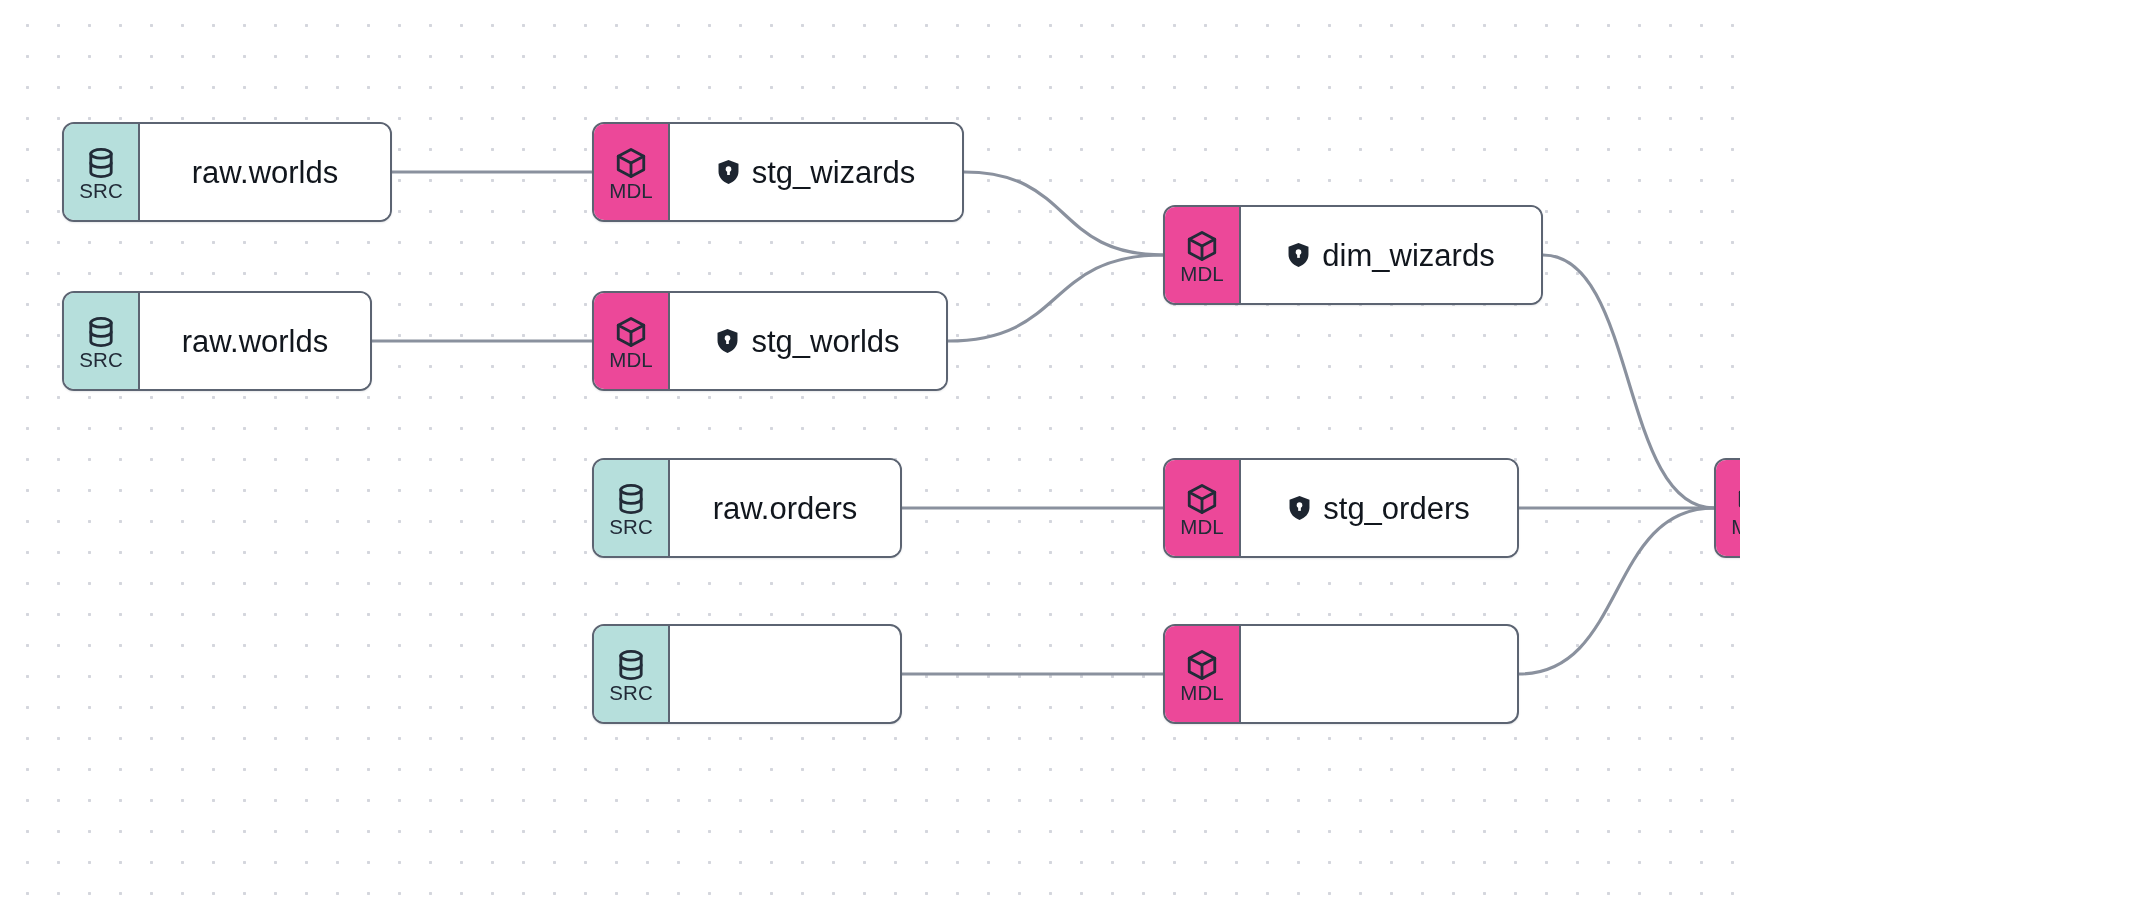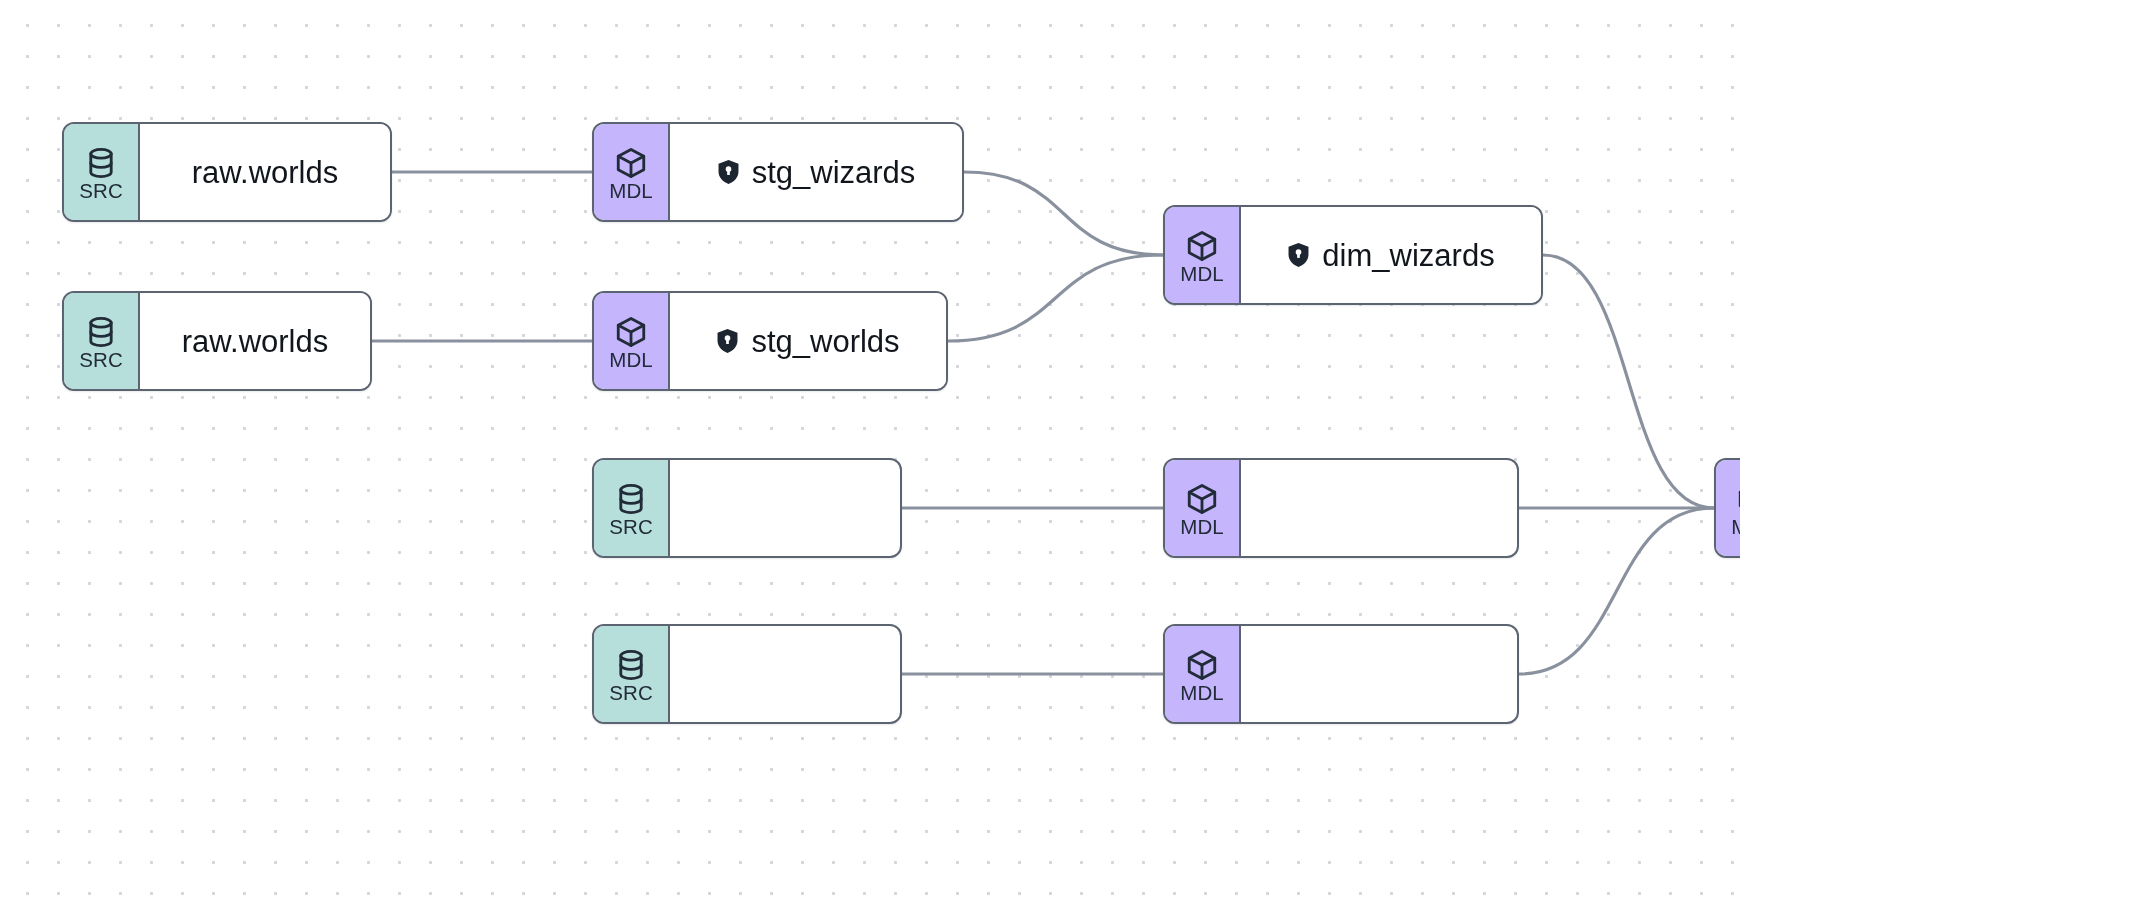--- a/index.html
+++ b/index.html
@@ -48,21 +48,21 @@
     display: flex;
     flex-direction: column;
     align-items: center;
     justify-content: center;
     gap: 1px;
     border-right: 2.2px solid #5c6472;
     box-sizing: border-box;
     padding-top: 4px;
   }
   .node.src .node-badge { background: #b6dfdc; }
-  .node.mdl .node-badge { background: #c4b5fd; }
+  .node.mdl .node-badge { background: #ec4899; }
   .badge-icon {
     display: block;
     width: 34px;
     height: 34px;
     color: #222b38;
   }
   .badge-icon svg { display: block; width: 100%; height: 100%; }
   .badge-text {
     font-size: 20.5px;
     line-height: 1;
@@ -146,20 +146,23 @@
         <div class="node-badge">
           <span class="badge-icon">
             <svg viewBox="0 0 24 24" fill="none" stroke="currentColor" stroke-width="2" stroke-linecap="round" stroke-linejoin="round">
               <ellipse cx="12" cy="5.5" rx="7.2" ry="3.1"></ellipse>
               <path d="M4.8 5.5v13c0 1.7 3.2 3.1 7.2 3.1s7.2-1.4 7.2-3.1v-13"></path>
               <path d="M4.8 12c0 1.7 3.2 3.1 7.2 3.1s7.2-1.4 7.2-3.1"></path>
             </svg>
           </span>
           <span class="badge-text">SRC</span>
         </div>
+        <div class="node-body">
+          <span class="node-label">raw.orders</span>
+        </div>
       </div>
       <div class="node src" style="left: 592px; top: 624px; width: 310px; height: 100px;">
         <div class="node-badge">
           <span class="badge-icon">
             <svg viewBox="0 0 24 24" fill="none" stroke="currentColor" stroke-width="2" stroke-linecap="round" stroke-linejoin="round">
               <ellipse cx="12" cy="5.5" rx="7.2" ry="3.1"></ellipse>
               <path d="M4.8 5.5v13c0 1.7 3.2 3.1 7.2 3.1s7.2-1.4 7.2-3.1v-13"></path>
               <path d="M4.8 12c0 1.7 3.2 3.1 7.2 3.1s7.2-1.4 7.2-3.1"></path>
             </svg>
           </span>
@@ -213,20 +216,30 @@
       <div class="node mdl" style="left: 1163px; top: 458px; width: 356px; height: 100px;">
         <div class="node-badge">
           <span class="badge-icon">
             <svg viewBox="0 0 24 24" fill="none" stroke="currentColor" stroke-width="2" stroke-linecap="round" stroke-linejoin="round">
               <path d="M12 2.4 21 7.2v9.6L12 21.6 3 16.8V7.2z"></path>
               <path d="M3 7.2 12 12l9-4.8"></path>
               <path d="M12 12v9.6"></path>
             </svg>
           </span>
           <span class="badge-text">MDL</span>
+        </div>
+        <div class="node-body">
+          <span class="shield-icon">
+            <svg viewBox="0 0 24 26">
+              <path d="M12 0.6 22.4 4.3v8.2c0 6.4-4.6 10.9-10.4 12.9C6.2 23.4 1.6 18.9 1.6 12.5V4.3z" fill="currentColor"></path>
+              <circle cx="12" cy="10" r="2.9" fill="#ffffff"></circle>
+              <path d="M10.6 10.4h2.8v5.6h-2.8z" fill="#ffffff"></path>
+            </svg>
+          </span>
+          <span class="node-label">stg_orders</span>
         </div>
       </div>
       <div class="node mdl" style="left: 1163px; top: 624px; width: 356px; height: 100px;">
         <div class="node-badge">
           <span class="badge-icon">
             <svg viewBox="0 0 24 24" fill="none" stroke="currentColor" stroke-width="2" stroke-linecap="round" stroke-linejoin="round">
               <path d="M12 2.4 21 7.2v9.6L12 21.6 3 16.8V7.2z"></path>
               <path d="M3 7.2 12 12l9-4.8"></path>
               <path d="M12 12v9.6"></path>
             </svg>

